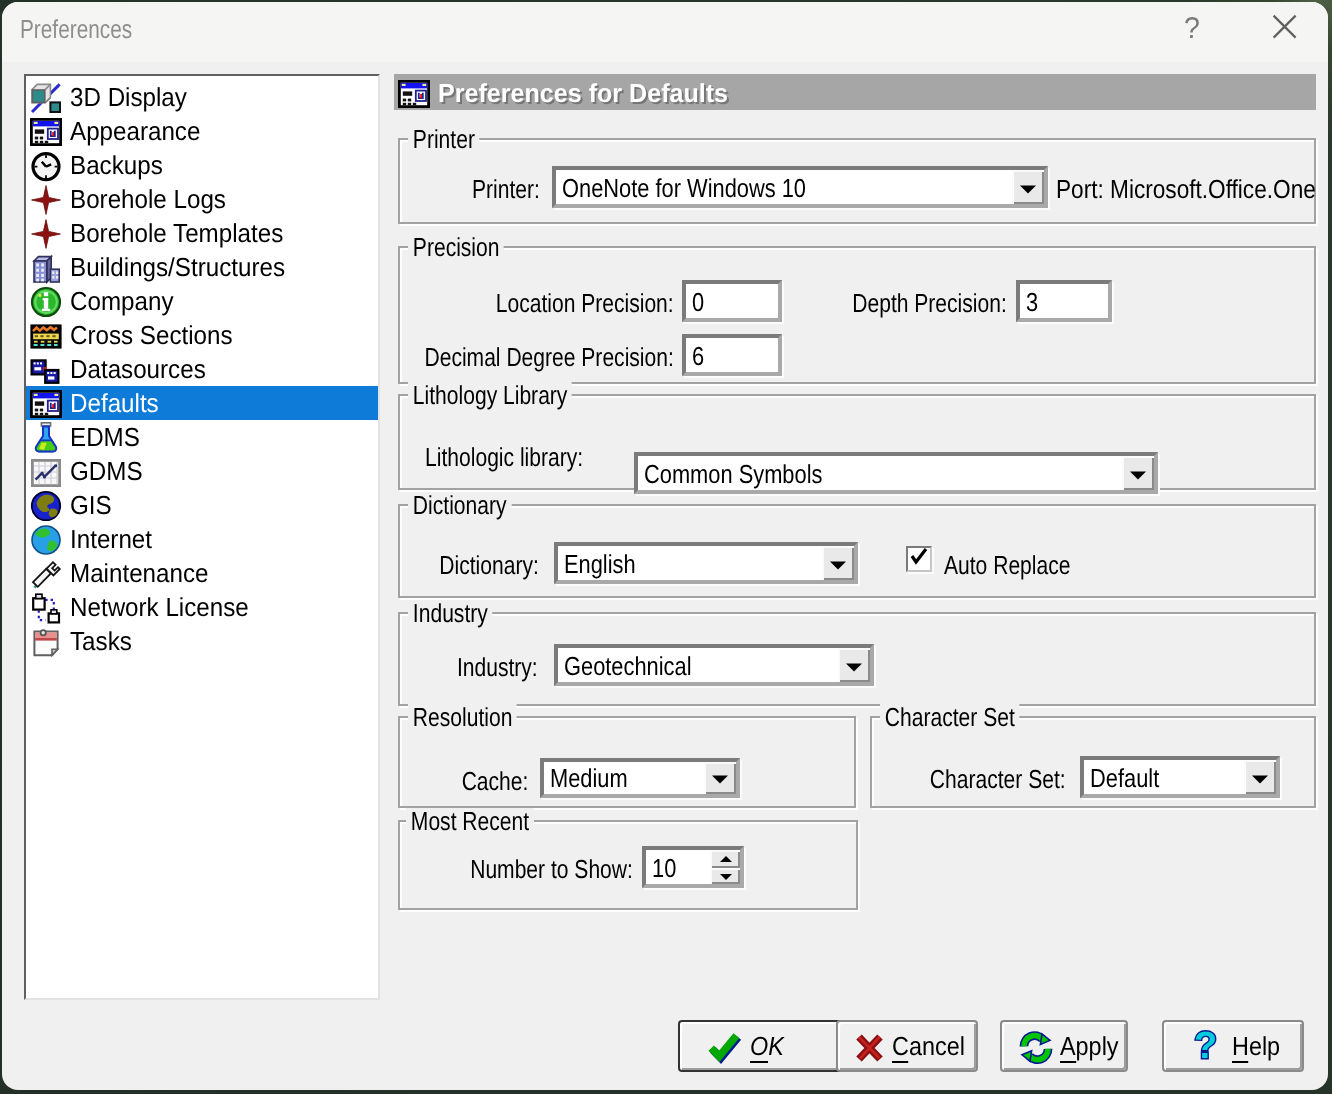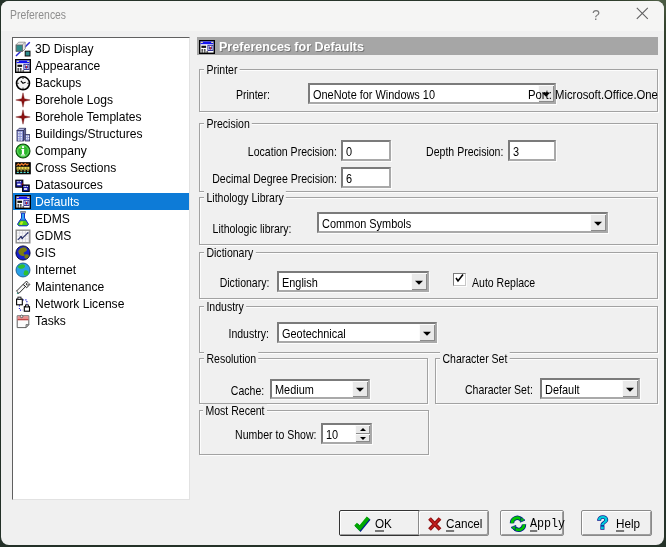--- a/index.html
+++ b/index.html
@@ -252,21 +252,21 @@
         <rect x="2.6" y="6" width="10.8" height="1.3" fill="#c04848"></rect>
         <circle cx="6.6" cy="3.4" r="1.3" fill="#e8e8e8" stroke="#555" stroke-width="0.9"></circle>
         <path d="M11 14.6 L11 11.6 L13.8 11.6 Z" fill="#c8c8c8" stroke="#606060" stroke-width="0.8"></path>
       </svg></div>
     <div class="abs" style="left:34.5px;top:313px;height:15px;line-height:15px;font-size:13px;white-space:nowrap;transform:scaleX(0.93);transform-origin:0 50%;">Tasks</div>
   </div>
 
 <div class="grp" style="left:199px;top:69px;width:459px;height:43px;"></div>
 <div class="glb" style="left:204px;top:63px;">Printer</div>
 <div class="txr" style="right:396px;top:86.5px;">Printer:</div>
-<div class="field" style="left:276px;top:83px;width:248px;height:21px;margin-left:32px;">
+<div class="field" style="left:276px;top:83px;width:248px;height:21px;">
   <div class="val">OneNote for Windows 10</div>
   <div class="cbtn"></div>
 </div>
 <div class="tx" style="left:528px;top:86.5px;transform:scaleX(0.87);">Port: Microsoft.Office.One</div>
 
 <div class="grp" style="left:199px;top:123px;width:459px;height:69px;"></div>
 <div class="glb" style="left:204px;top:117px;">Precision</div>
 <div class="txr" style="right:329px;top:143.5px;">Location Precision:</div>
 <div class="field" style="left:341px;top:140px;width:50px;height:21px;">
     <div class="val">0</div>
@@ -276,21 +276,21 @@
     <div class="val">3</div>
   </div>
 <div class="txr" style="right:329px;top:170.5px;">Decimal Degree Precision:</div>
 <div class="field" style="left:341px;top:167px;width:50px;height:21px;">
     <div class="val">6</div>
   </div>
 
 <div class="grp" style="left:199px;top:197px;width:459px;height:48px;"></div>
 <div class="glb" style="left:204px;top:191px;">Lithology Library</div>
 <div class="txr" style="right:374px;top:220.5px;">Lithologic library:</div>
-<div class="field" style="left:317px;top:212px;width:291px;height:21px;">
+<div class="field" style="left:317px;top:226px;width:262px;height:21px;">
   <div class="val">Common Symbols</div>
   <div class="cbtn"></div>
 </div>
 
 <div class="grp" style="left:199px;top:252px;width:459px;height:47px;"></div>
 <div class="glb" style="left:204px;top:246px;">Dictionary</div>
 <div class="txr" style="right:397px;top:274.5px;">Dictionary:</div>
 <div class="field" style="left:277px;top:271px;width:152px;height:21px;">
   <div class="val">English</div>
   <div class="cbtn"></div>
@@ -332,35 +332,35 @@
 <div class="field" style="left:321px;top:423px;width:51px;height:21px;">
   <div class="val">10</div>
   <div style="position:absolute;right:0;top:0;bottom:0;width:15px;">
     <div style="position:absolute;left:0;top:0;width:100%;height:50%;background:#e9e9e9;box-shadow:inset 1px 1px 0 #fbfbfb, inset -1px -1px 0 #8a8a8a;"></div>
     <div style="position:absolute;left:0;bottom:0;width:100%;height:50%;background:#e9e9e9;box-shadow:inset 1px 1px 0 #fbfbfb, inset -1px -1px 0 #8a8a8a;"></div>
     <div style="position:absolute;left:50%;top:2.5px;transform:translateX(-50%);width:0;height:0;border:3px solid transparent;border-bottom:3.5px solid #000;border-top:none;"></div>
     <div style="position:absolute;left:50%;bottom:2.5px;transform:translateX(-50%);width:0;height:0;border:3px solid transparent;border-top:3.5px solid #000;border-bottom:none;"></div>
   </div>
 </div>
 
-<div class="btn" style="left:339px;width:93px;border-color:#333;">
+<div class="btn" style="left:339px;width:93px;border-color:#333;font-style:italic;">
   <svg width="20" height="18" style="position:absolute;left:12px;top:4px;">
     <path d="M4.4 9.9 L8.4 14 L17 3.6" stroke="#001890" stroke-width="4" fill="none"></path>
     <path d="M3.6 9.1 L7.6 13.2 L16.2 2.8" stroke="#00a800" stroke-width="3.8" fill="none"></path>
   </svg>
   <div class="bt" style="left:35px;"><u>O</u>K</div>
 </div>
 <div class="btn" style="left:418px;width:71px;">
   <svg width="16" height="16" style="position:absolute;left:8px;top:5px;">
     <path d="M2.5 2.5 L13 13.5 M13 2.5 L2.5 13.5" stroke="#8c0f0f" stroke-width="3.8" fill="none"></path>
     <path d="M2.6 2.6 L12.6 13 M12.9 2.4 L3 13.2" stroke="#c62020" stroke-width="1.4" fill="none"></path>
   </svg>
   <div class="bt" style="left:27px;"><u>C</u>ancel</div>
 </div>
-<div class="btn" style="left:500px;width:64px;font-family:Liberation Mono, monospace;">
+<div class="btn" style="left:500px;width:64px;">
   <svg width="18" height="18" viewBox="0 0 18 18" style="position:absolute;left:8px;top:4px;">
     <path d="M3.0 8.2 A5.3 5.3 0 0 1 12.2 4.5" stroke="#001890" stroke-width="4.4" fill="none"></path>
     <path d="M3.0 8.2 A5.3 5.3 0 0 1 12.2 4.5" stroke="#00c400" stroke-width="2.8" fill="none"></path>
     <path d="M12.0 2.0 L16.0 5.2 L11.2 7.2 Z" fill="#00c400" stroke="#001890" stroke-width="0.8"></path>
     <path d="M15.0 9.4 A5.3 5.3 0 0 1 5.8 13.1" stroke="#001890" stroke-width="4.4" fill="none"></path>
     <path d="M15.0 9.4 A5.3 5.3 0 0 1 5.8 13.1" stroke="#00c400" stroke-width="2.8" fill="none"></path>
     <path d="M6.0 15.6 L2.0 12.4 L6.8 10.4 Z" fill="#00c400" stroke="#001890" stroke-width="0.8"></path>
   </svg>
   <div class="bt" style="left:29px;"><u>A</u>pply</div>
 </div>

